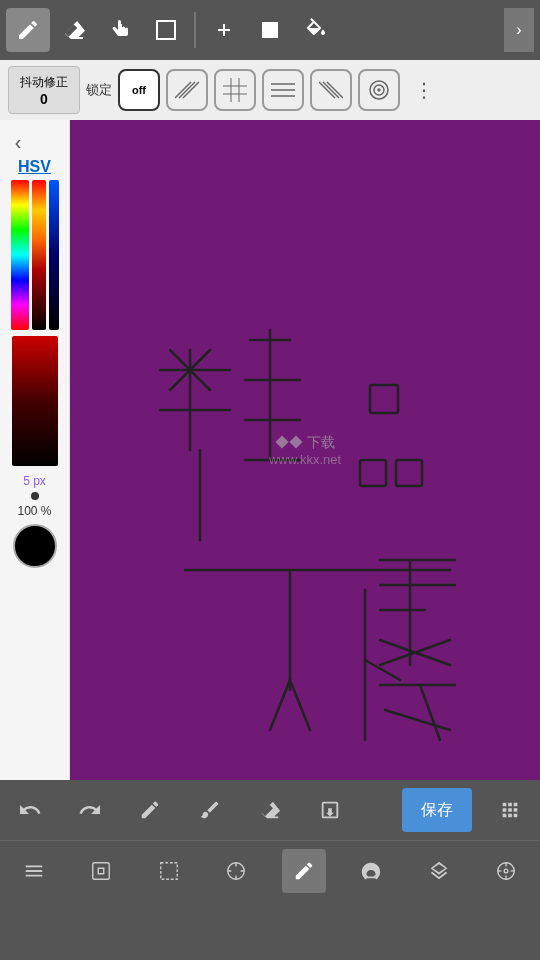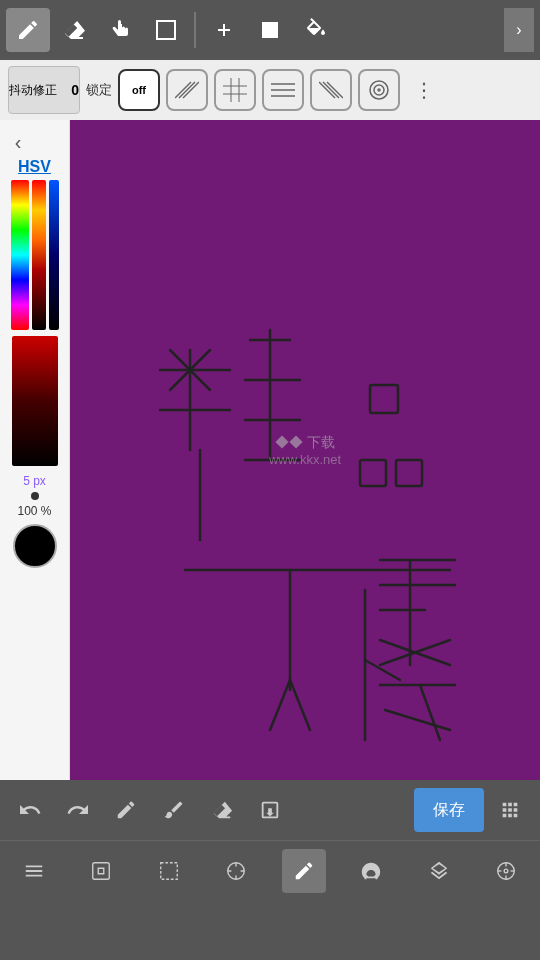--- a/index.html
+++ b/index.html
@@ -61,23 +61,23 @@
     .second-toolbar {
       display: flex;
       align-items: center;
       background: #eee;
       height: 60px;
       padding: 0 8px;
       gap: 6px;
     }
     .stabilizer-btn {
       display: flex;
-      flex-direction: row;
-      align-items: center;
-      justify-content: space-between;
+      flex-direction: column;
+      align-items: center;
+      justify-content: center;
       background: #ddd;
       border: 1px solid #bbb;
       border-radius: 4px;
       width: 72px;
       height: 48px;
       cursor: pointer;
       font-size: 12px;
     }
     .stabilizer-btn .val { font-size: 14px; font-weight: bold; }
     .lock-label {
@@ -210,21 +210,21 @@
       user-select: none;
     }
 
     
     .bottom-toolbar1 {
       display: flex;
       align-items: center;
       background: #555;
       height: 60px;
       padding: 0 8px;
-      gap: 4px;
+      gap: 16px;
     }
     .bt-btn {
       width: 44px;
       height: 44px;
       display: flex;
       align-items: center;
       justify-content: center;
       background: transparent;
       border: none;
       cursor: pointer;

